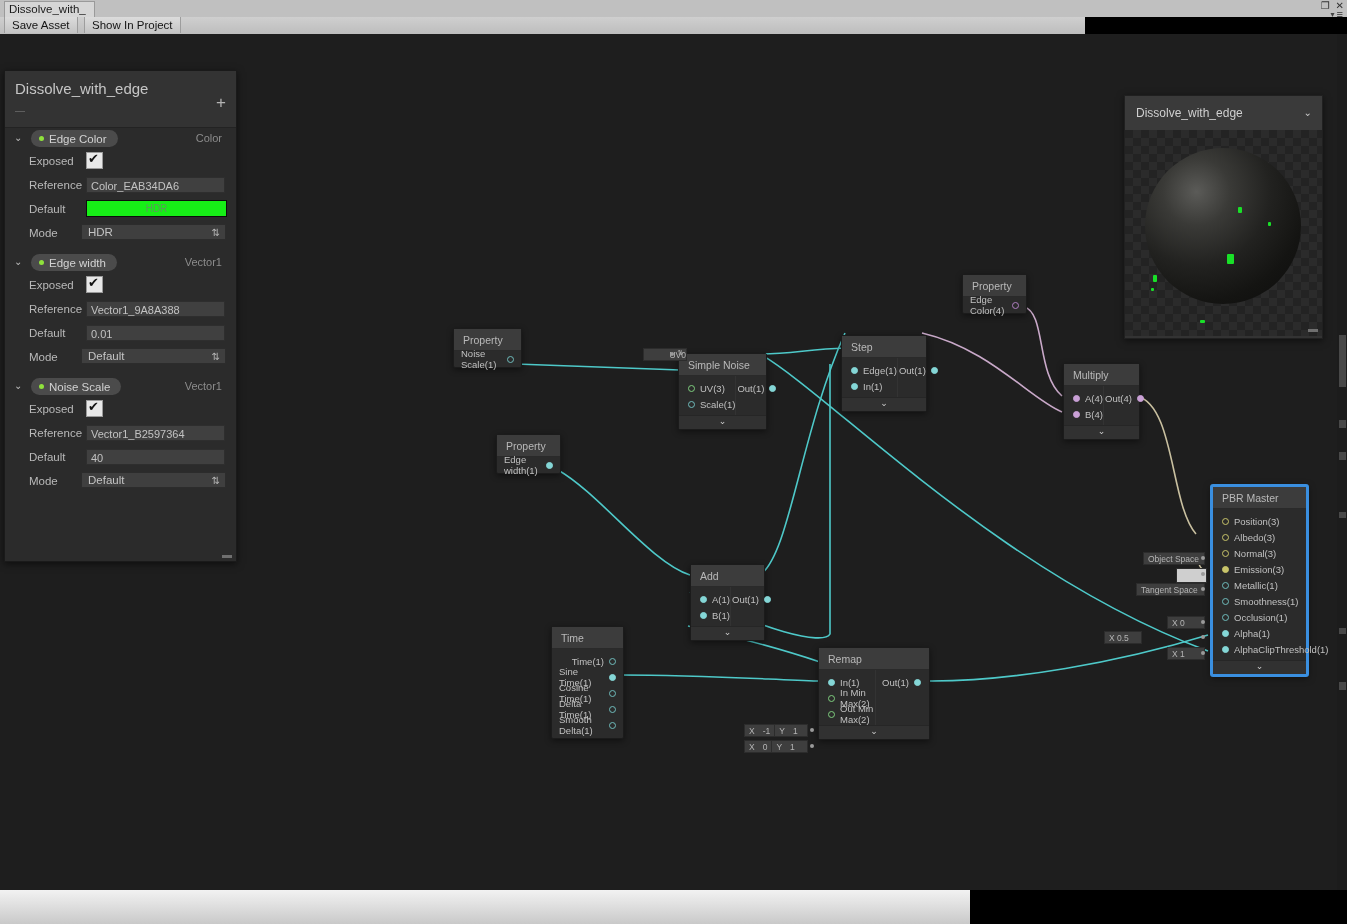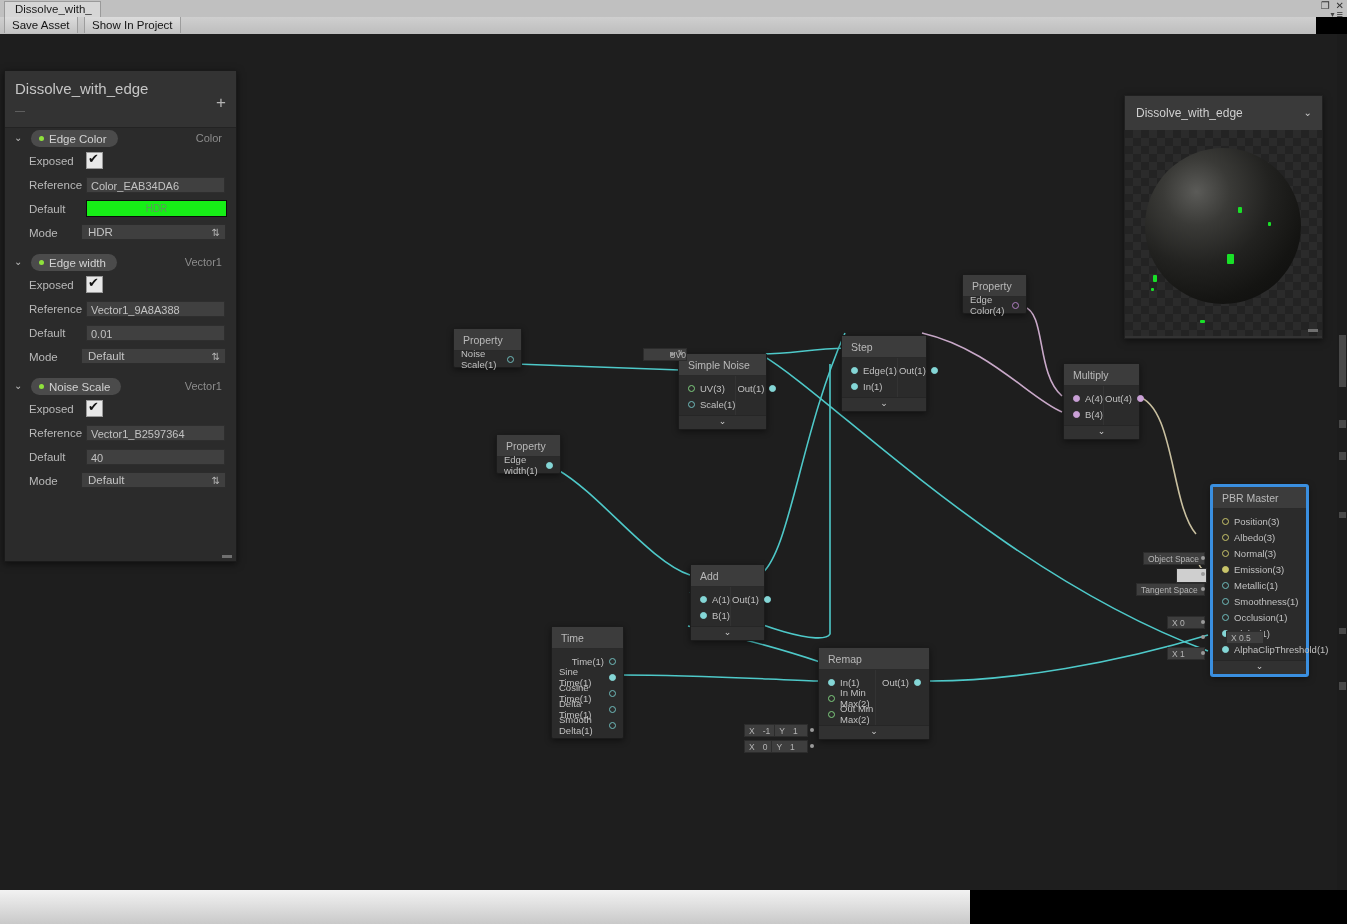--- a/index.html
+++ b/index.html
@@ -1,24 +1,24 @@
 <!DOCTYPE html>
 <html><head>
 <meta charset="utf-8">
 <style>
   html,body{margin:0;padding:0;background:#000;}
   body{width:1347px;height:924px;overflow:hidden;font-family:"Liberation Sans",sans-serif;}
   #root{position:relative;width:1347px;height:924px;background:#000;overflow:hidden;}
   .winbtns{position:absolute;right:3px;top:1px;display:flex;gap:6px;align-items:center;}
   .winbtns span{font-size:10px;color:#333;line-height:10px;}
   .tabstrip{position:absolute;left:0;top:0;width:1347px;height:17px;background:#c0c0c0;}
-  .doctab{position:absolute;left:4px;top:1px;height:16px;padding:1px 8px 0 10px;background:#d6d6d6;
+  .doctab{position:absolute;left:4px;top:1px;height:16px;padding:1px 8px 0 4px;background:#d6d6d6;
           border:1px solid #9a9a9a;border-bottom:none;font-size:11.5px;color:#1a1a1a;
           font-family:"Liberation Sans",sans-serif;}
-  .toolbar{position:absolute;left:0;top:17px;width:1316px;height:17px;
+  .toolbar{position:absolute;left:0;top:17px;width:1085px;height:17px;
            background:linear-gradient(#cfcfcf,#bdbdbd);border-bottom:1px solid #8d8d8d;}
   .tbtn{position:absolute;top:0;height:16px;display:flex;align-items:center;padding:0 7px;
         font-size:11.5px;color:#141414;background:linear-gradient(#dcdcdc,#c4c4c4);
         border-left:1px solid #9d9d9d;border-right:1px solid #9d9d9d;cursor:default;}
   .tb1{left:4px;}
   .tb2{left:84px;}
 
   
   .canvas{position:absolute;left:0;top:34px;width:1347px;height:856px;background:#1e1e1e;padding-left:10px;}
   .rightedge{position:absolute;right:0;top:34px;width:10px;height:856px;background:#1c1c1c;}
@@ -549,21 +549,21 @@
     <div class="widget" style="left:1136px;top:549px;width:69px;">
       <span>Tangent Space</span>
     </div>
     <i class="wdot" style="left:1201px;top:553px;"></i>
 
     <div class="widget" style="left:1167px;top:582px;width:38px;">
       <span>X 0</span>
     </div>
     <i class="wdot" style="left:1201px;top:586px;"></i>
 
-    <div class="widget" style="left:1226px;top:597px;width:38px;">
+    <div class="widget" style="left:1104px;top:597px;width:38px;">
       <span>X 0.5</span>
     </div>
     <i class="wdot" style="left:1201px;top:601px;"></i>
 
     <div class="widget" style="left:1167px;top:613px;width:38px;">
       <span>X 1</span>
     </div>
     <i class="wdot" style="left:1201px;top:617px;"></i>
 
   </div>

